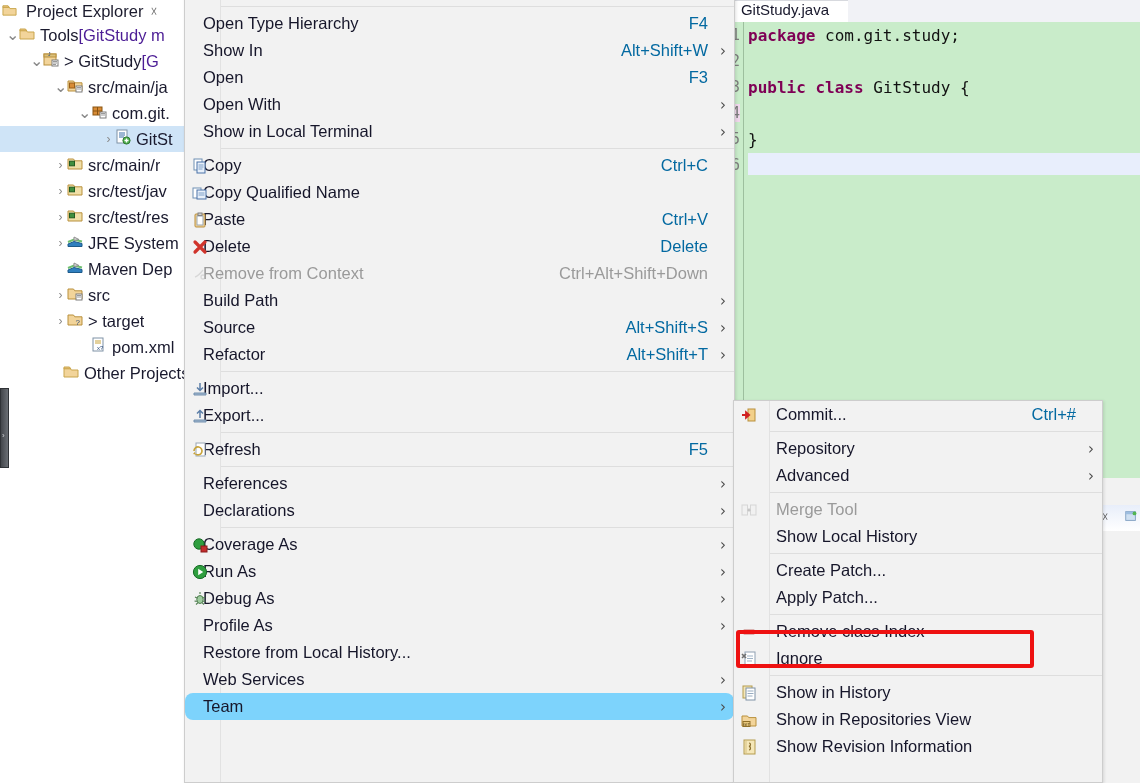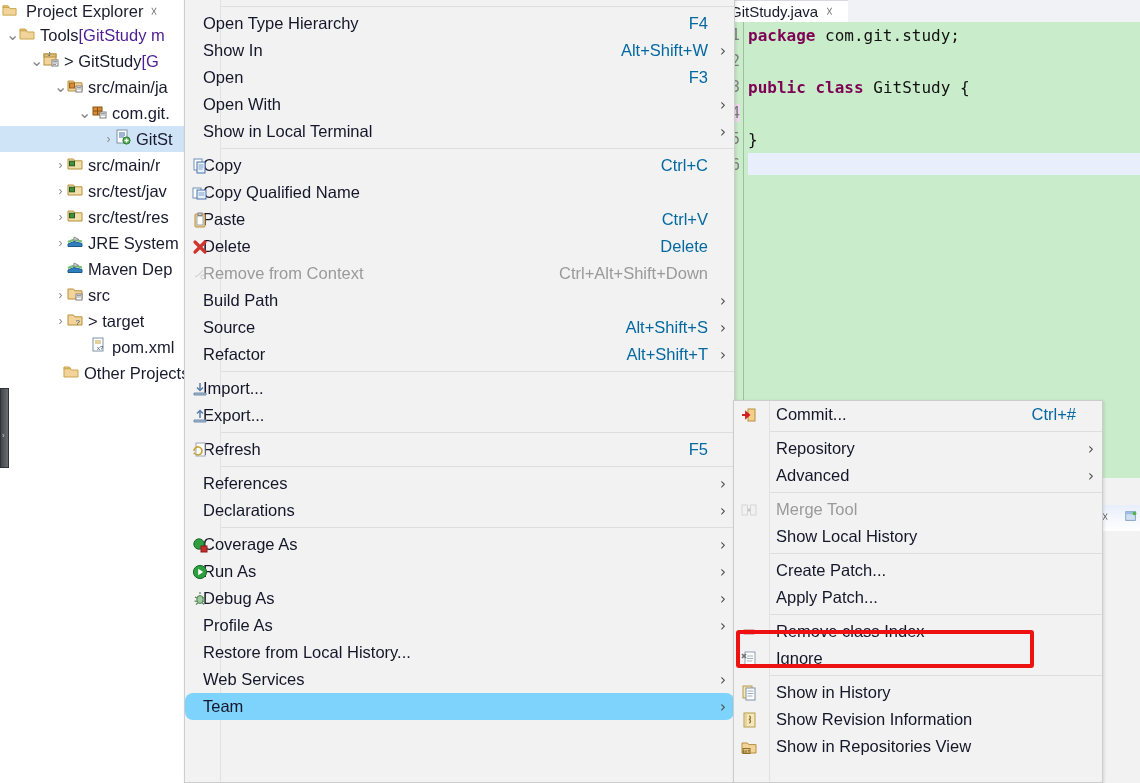--- a/index.html
+++ b/index.html
@@ -166,21 +166,21 @@
     pointer-events: none;
   }
 </style>
 </head>
 <body>
 
 <div id="root">
 
   <div id="editor-area">
     <div id="editor-tabs">
-      <div id="tab-active" style="width: 122px;">
+      <div id="tab-active" style="width: 122px; flex-direction: column;">
         <span class="tab-label">GitStudy.java</span>
         <span class="close-x">☓</span>
       </div>
     </div>
     <div id="code-wrap">
       <div id="gutter">
           <div class="lnum" style="top: 4px;">1</div>
           <div class="lnum" style="top: 30px;">2</div>
           <div class="lnum" style="top: 56px;">3</div>
           <div class="lnum hl" style="top: 82px;">4</div>
@@ -577,32 +577,32 @@
         <div class="mi">
           <span class="mi-icon"><svg width="16" height="16" viewBox="0 0 16 16">
               <rect x="2" y="1" width="9" height="12" fill="#f5e7b8" stroke="#b49b4e"></rect>
               <rect x="5" y="3" width="9" height="12" fill="#ffffff" stroke="#7f92a6"></rect>
               <path d="M6.5 6h6M6.5 8.5h6M6.5 11h5" stroke="#98acc0"></path>
             </svg></span>
           <span class="mi-label">Show in History</span>
         </div>
         <div class="mi">
           <span class="mi-icon"><svg width="16" height="16" viewBox="0 0 16 16">
+              <path d="M1 4h5.5l1.2 1.6H15v8.4H1z" fill="#f2d49a" stroke="#b9903d"></path>
+              <rect x="2" y="9.5" width="7" height="5" fill="#e9c87c" stroke="#8f6f28"></rect>
+              <text x="5.5" y="13.6" font-size="4.4" text-anchor="middle" fill="#4a3a10" font-family="sans-serif">GIT</text>
+            </svg></span>
+          <span class="mi-label">Show in Repositories View</span>
+        </div>
+        <div class="mi">
+          <span class="mi-icon"><svg width="16" height="16" viewBox="0 0 16 16">
               <rect x="3" y="1" width="11" height="14" fill="#f5e7b8" stroke="#b49b4e"></rect>
               <path d="M5 1v14" stroke="#d6c183"></path>
               <path d="M8 4c2 0 2 3 0 3.4 2 .4 2 3.6 0 3.6" stroke="#8a6f2e" stroke-width="1.2" fill="none"></path>
             </svg></span>
           <span class="mi-label">Show Revision Information</span>
         </div>
-        <div class="mi">
-          <span class="mi-icon"><svg width="16" height="16" viewBox="0 0 16 16">
-              <path d="M1 4h5.5l1.2 1.6H15v8.4H1z" fill="#f2d49a" stroke="#b9903d"></path>
-              <rect x="2" y="9.5" width="7" height="5" fill="#e9c87c" stroke="#8f6f28"></rect>
-              <text x="5.5" y="13.6" font-size="4.4" text-anchor="middle" fill="#4a3a10" font-family="sans-serif">GIT</text>
-            </svg></span>
-          <span class="mi-label">Show in Repositories View</span>
-        </div>
       </div>
   </div>
 
   <div id="redbox"></div>
 
 </div>
 
 </body></html>

